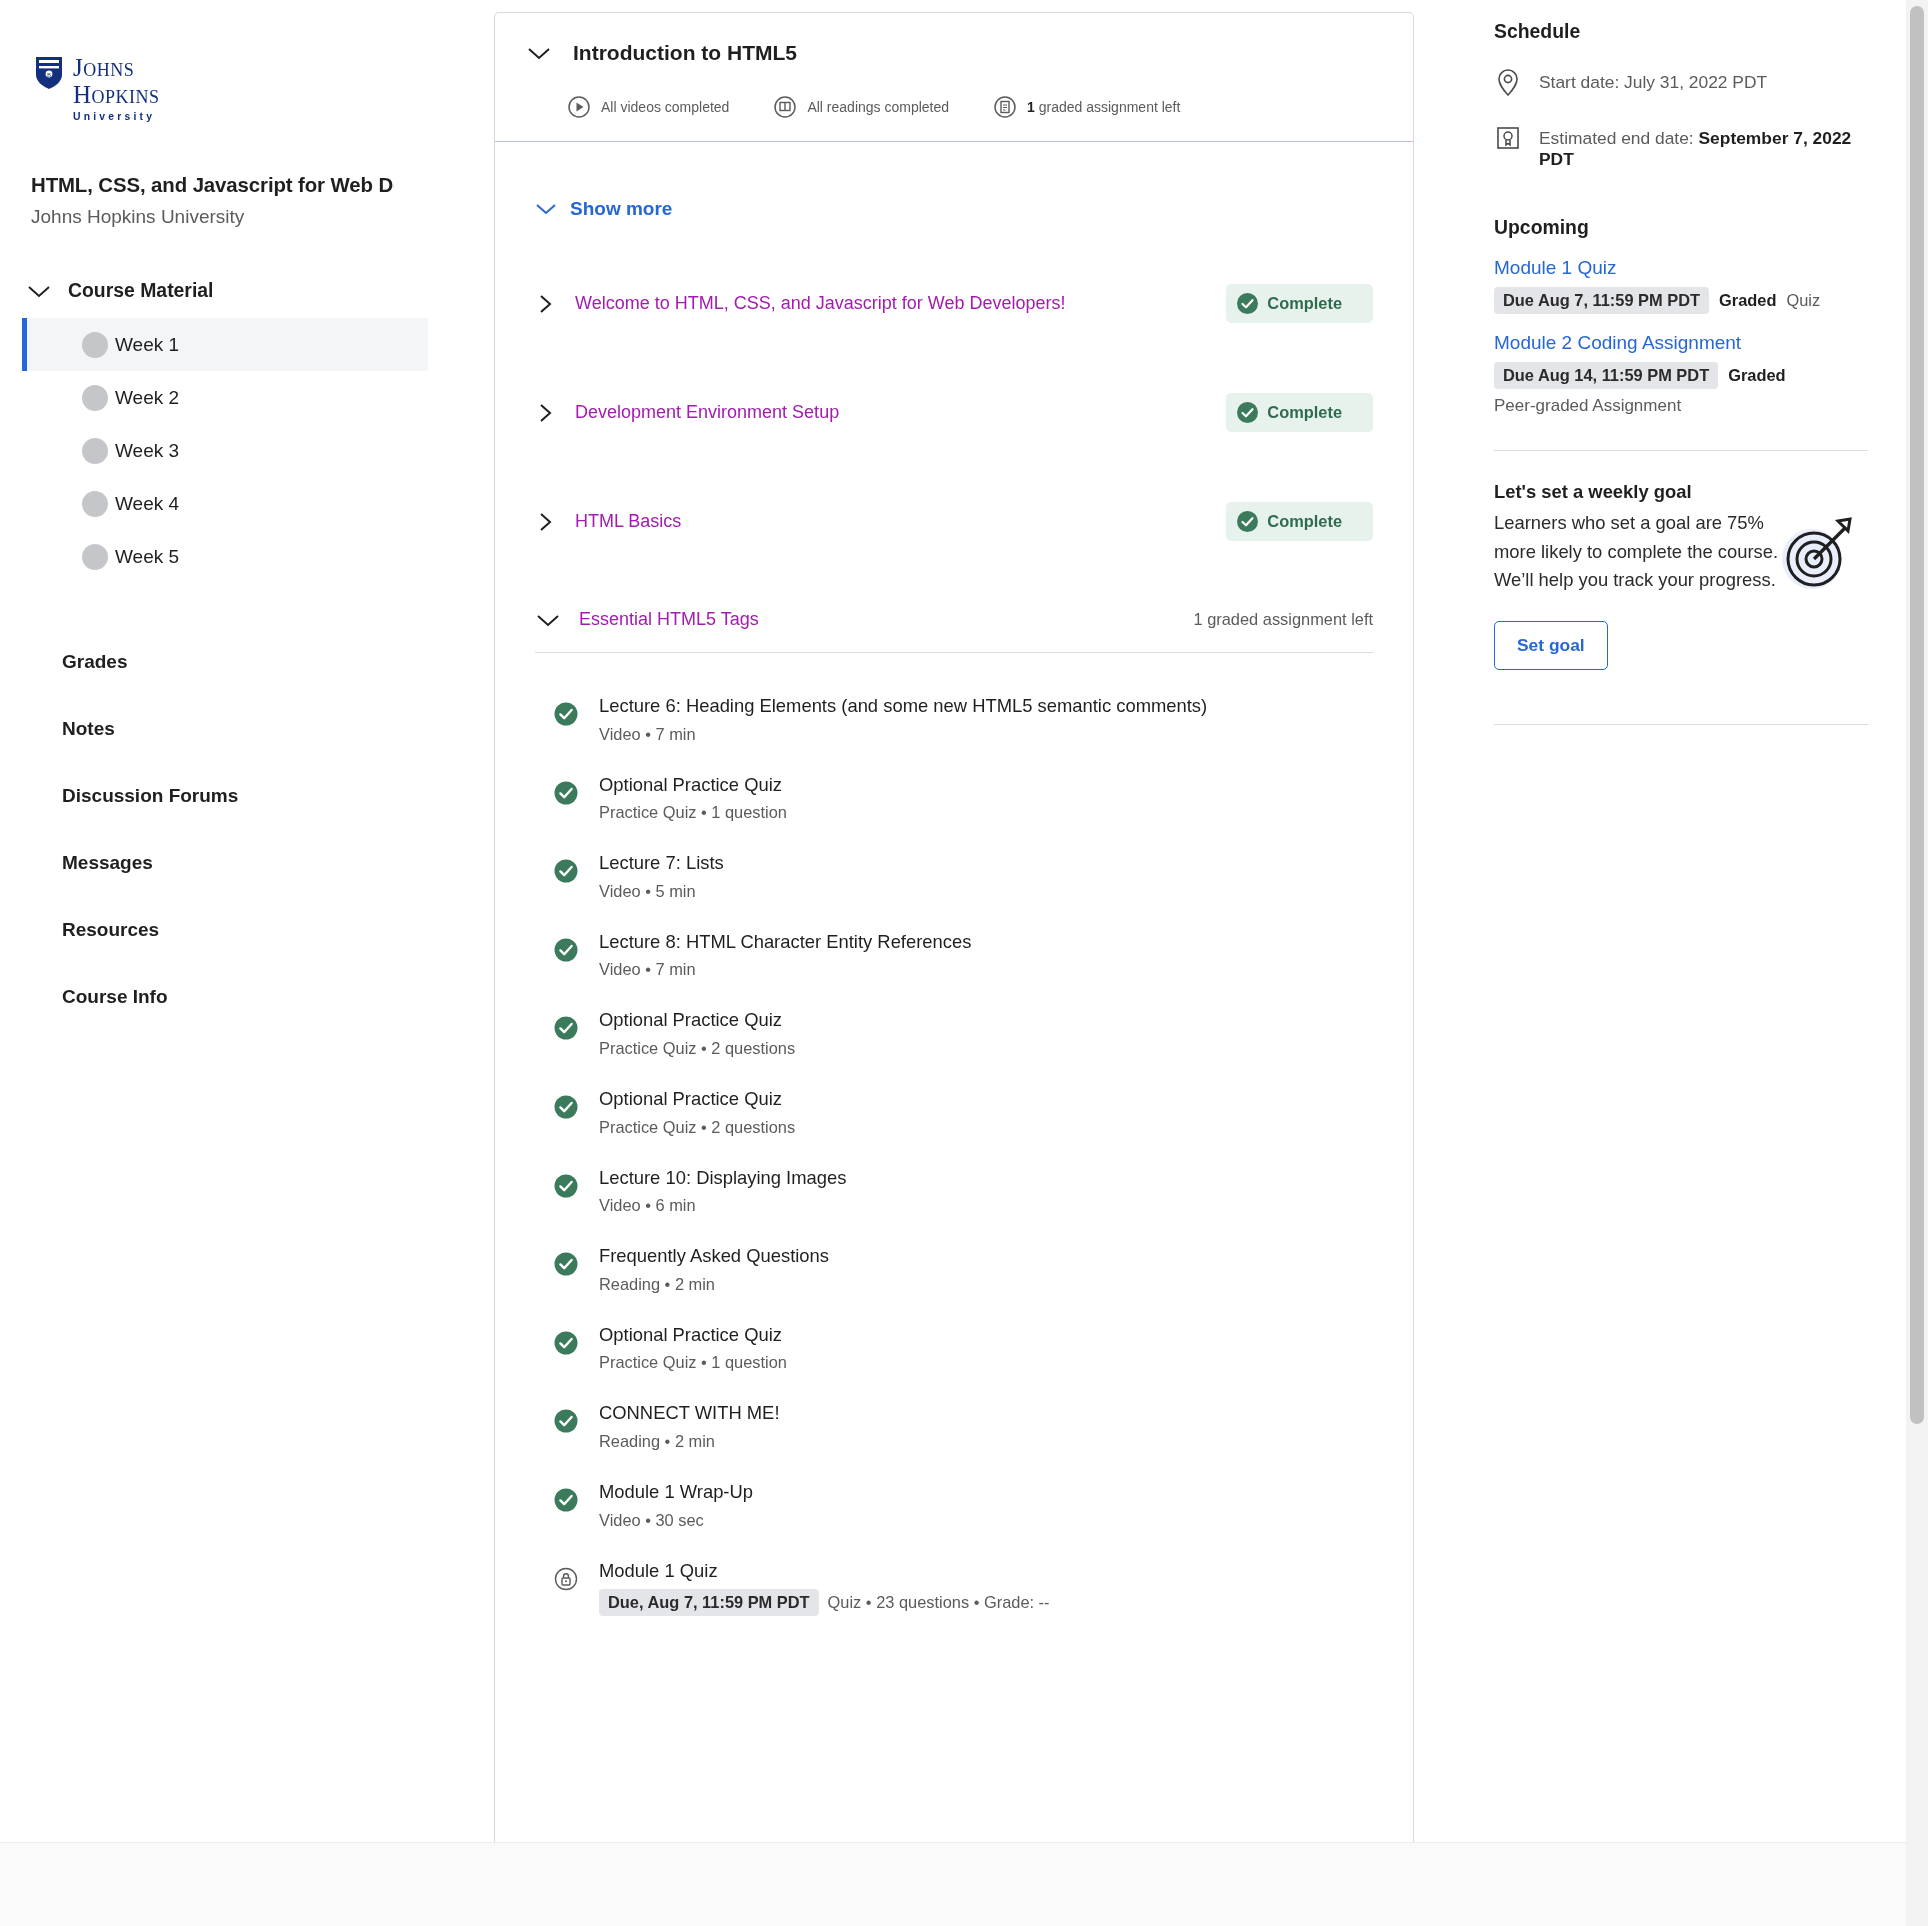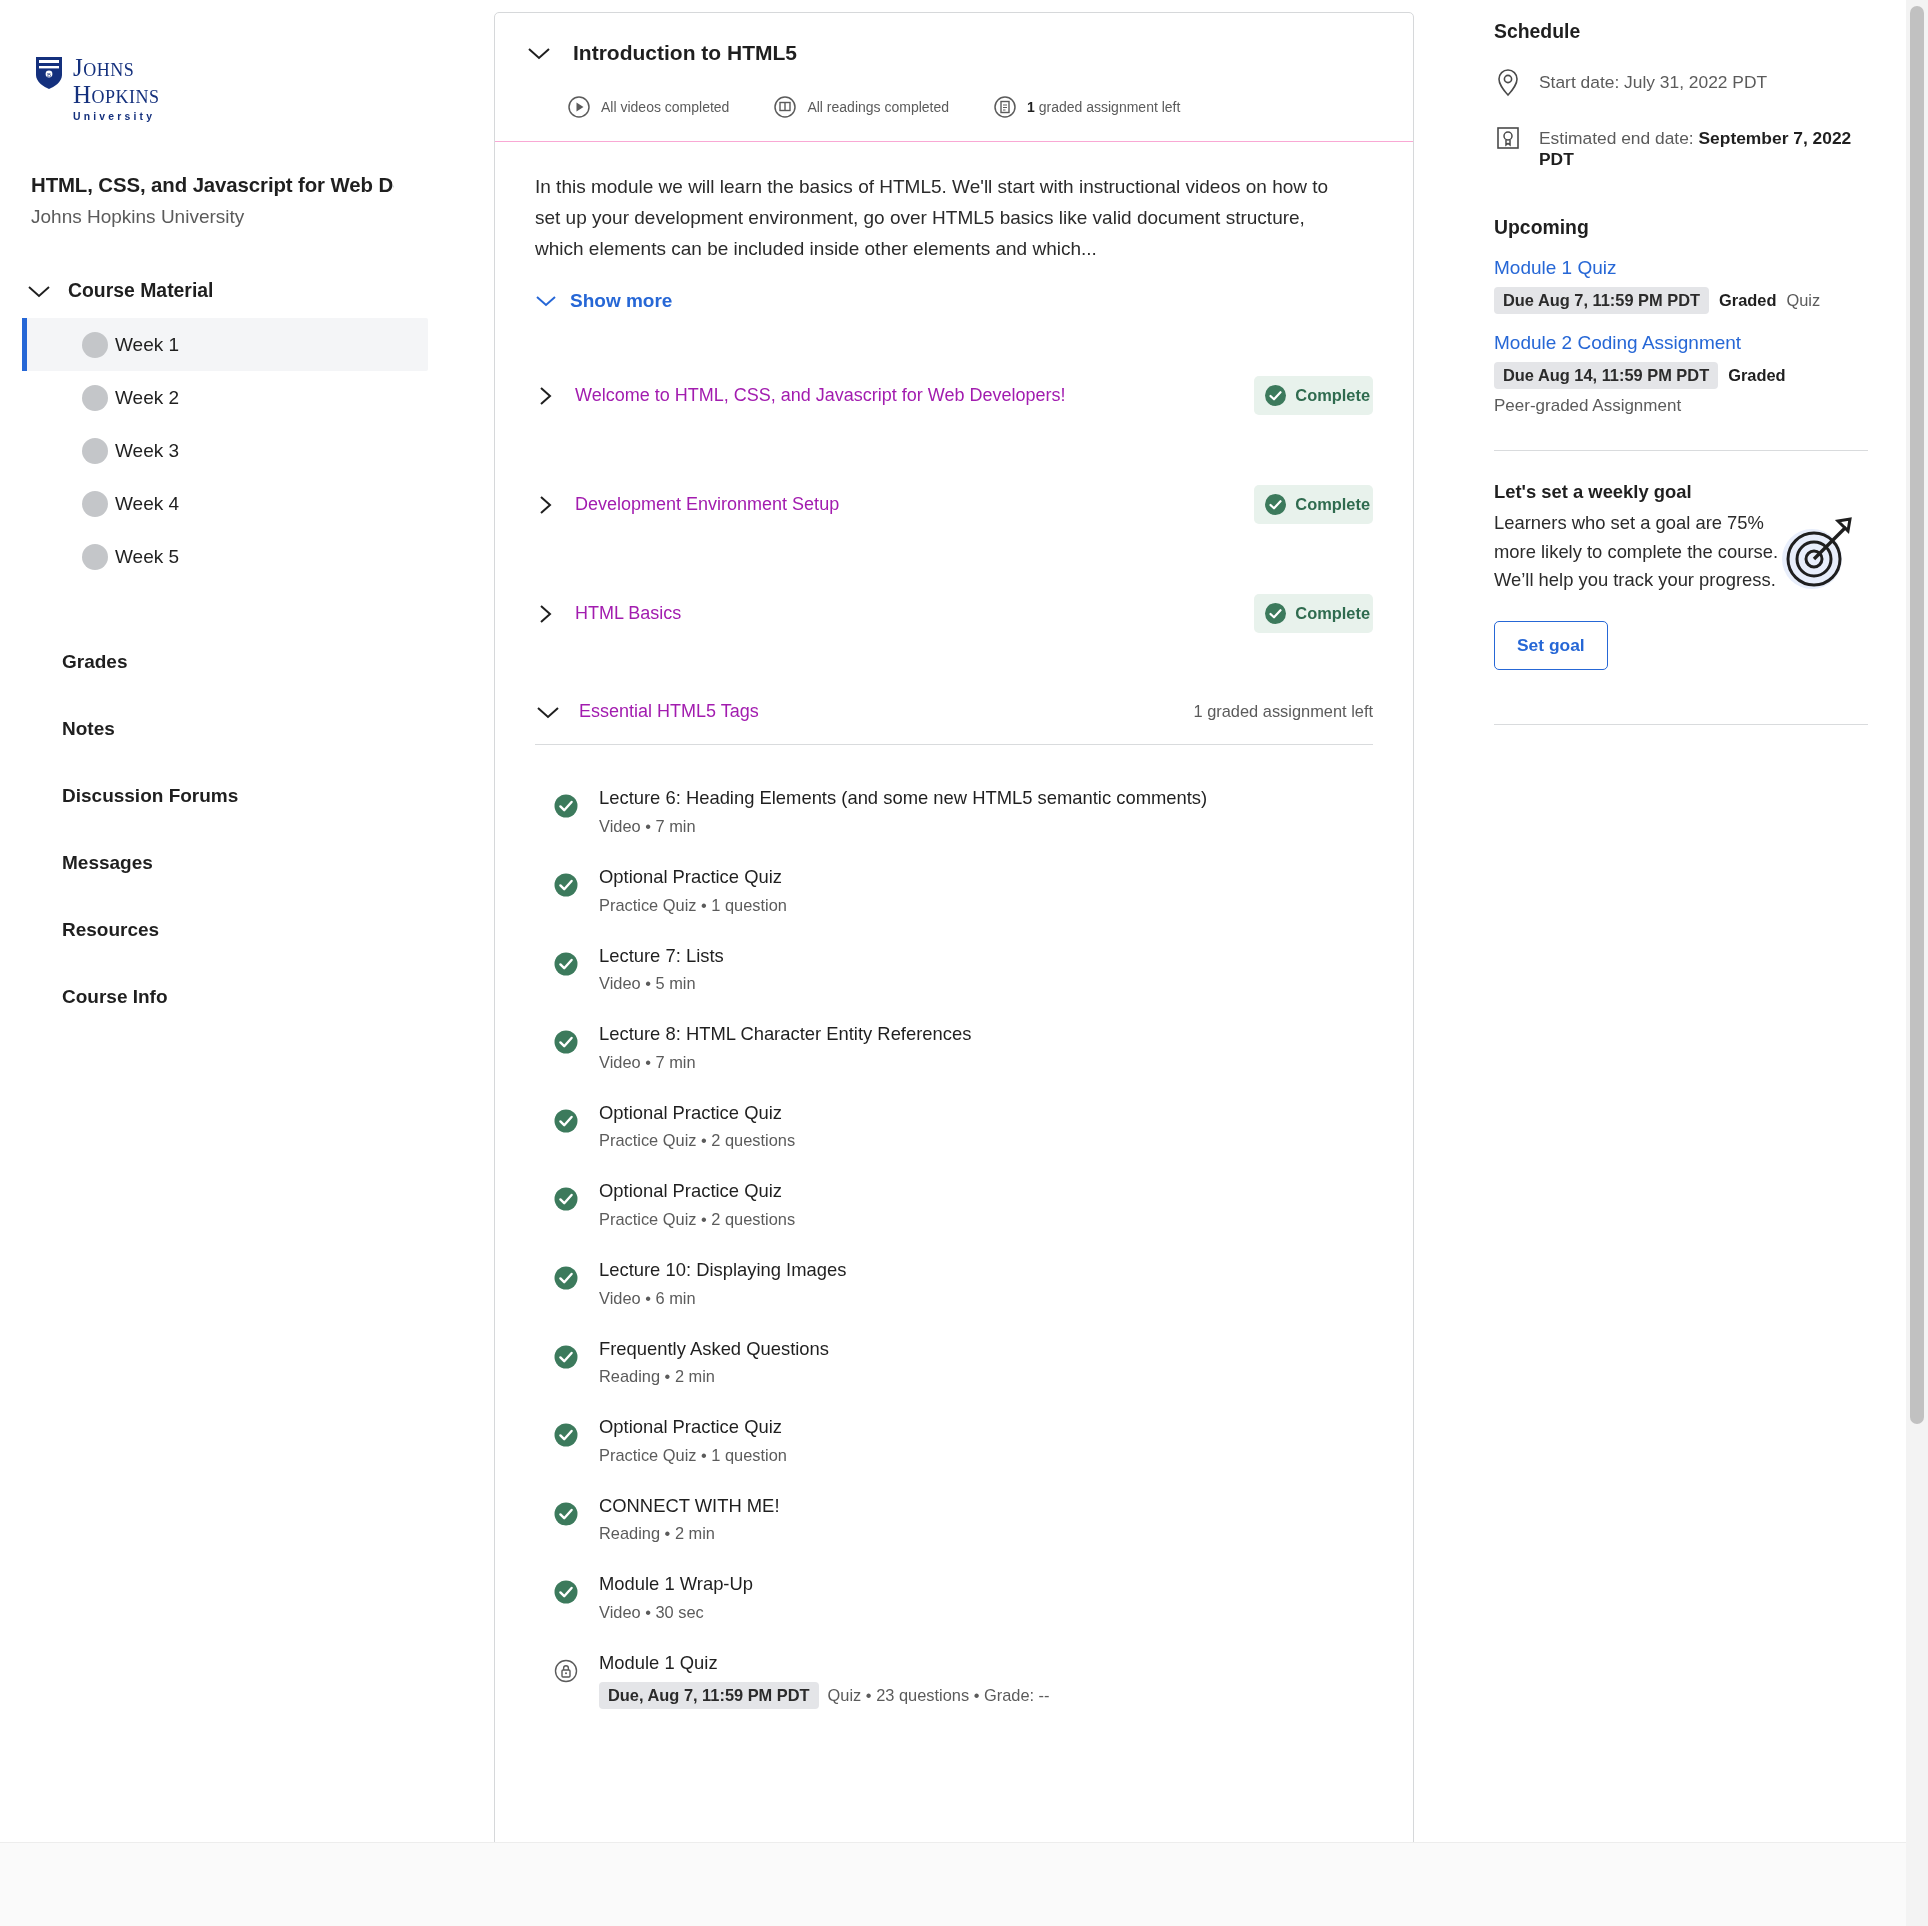--- a/index.html
+++ b/index.html
@@ -79,21 +79,21 @@
   }
 
   .lesson-group {
     display:flex; align-items:center; gap:18px;
     margin-top: 62px; cursor:pointer;
   }
   .lesson-group .lg-title { font-size:18px; font-weight:400; color:#a21caf; flex:1 1 auto;}
   .badge-complete {
     display:inline-flex; align-items:center; gap:9px;
     background:#e8f2ec; color:#2f6b4f; font-weight:700; font-size:16.4px;
-    padding:9px 3px 9px 11px; border-radius:5px; white-space:nowrap;
+    padding:9px 31px 9px 11px; border-radius:5px; white-space:nowrap;
   }
   .chk { width:21px; height:21px; flex:0 0 21px; }
 
   .lg-meta { font-size:16.4px; color:#5b5b5b; white-space:nowrap; }
   .divider { height:1px; background:#d9dbdd; margin:22px 0 0 0; }
 
   .items { margin-top: 26px; }
   .item { display:flex; gap:21px; padding: 13px 0 14px 19px; align-items:flex-start; cursor:pointer; }
   .item-ico { flex:0 0 24px; width:24px; height:24px; margin-top:10px; }
   .item-main { flex:1 1 auto; }
@@ -234,21 +234,20 @@
                 <circle cx="12" cy="12" r="10" fill="none" stroke="#5b5b5b" stroke-width="1.5"></circle>
                 <rect x="8" y="6.5" width="8" height="11" fill="none" stroke="#5b5b5b" stroke-width="1.4"></rect>
                 <path d="M10 10h4M10 12.5h4M10 15h2.5" stroke="#5b5b5b" stroke-width="1.2"></path>
               </svg>
               <span><b>1</b><span> graded assignment left</span></span>
             </div>
           </div>
       </div>
 
       <div class="card-body">
-        <p class="mod-desc">In this module we will learn the basics of HTML5. We'll start with instructional videos on how to set up your development environment, go over HTML5 basics like valid document structure, which elements can be included inside other elements and which...</p>
 
         <div class="show-more">
           <svg width="22" height="14" viewBox="0 0 22 14">
             <path d="M2 3 L11 11 L20 3" fill="none" stroke="#2667d6" stroke-width="2"></path>
           </svg>
           <span>Show more</span>
         </div>
 
         <div id="groups">
             <div class="lesson-group" style="margin-top: 64px;">

